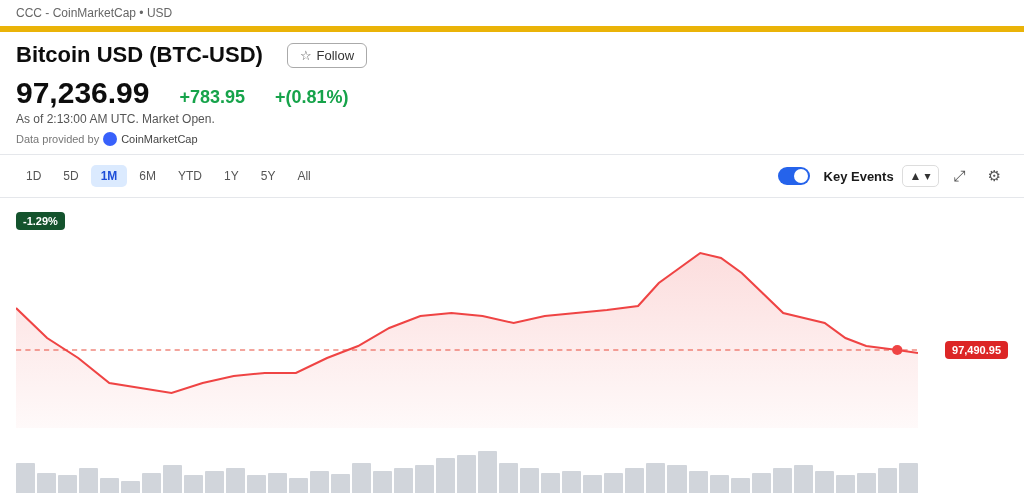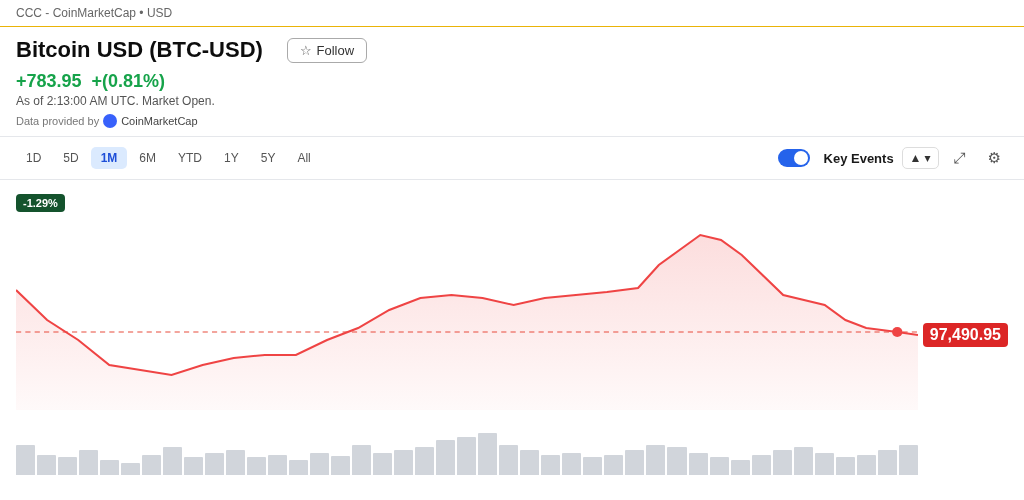--- a/index.html
+++ b/index.html
@@ -8,21 +8,21 @@
       background: #fff;
       width: 1024px;
       height: 500px;
       overflow: hidden;
       color: #1a1a1a;
     }
     .top-bar {
       padding: 6px 16px;
       font-size: 12px;
       color: #666;
-      border-bottom: 1px solid #eab308;
+      border-bottom: 6px solid #eab308;
     }
     .header-row {
       display: flex;
       align-items: center;
       padding: 10px 16px 6px 16px;
       gap: 24px;
     }
     .title {
       font-size: 22px;
       font-weight: 700;
@@ -50,20 +50,21 @@
     }
     .price-main {
       font-size: 30px;
       font-weight: 700;
       color: #0d0d0d;
     }
     .price-change-pos {
       font-size: 18px;
       font-weight: 600;
       color: #16a34a;
+      margin-left: 20px;
     }
     .market-info {
       padding: 2px 16px 6px 16px;
       font-size: 12px;
       color: #555;
     }
     .data-provider {
       display: flex;
       align-items: center;
       gap: 4px;
@@ -208,21 +209,21 @@
       text-align: right;
       padding-top: 10px;
       padding-bottom: 10px;
       width: 80px;
     }
     .price-label-badge {
       position: absolute;
       right: 0;
       background: #dc2626;
       color: #fff;
-      font-size: 16px;
+      font-size: 11px;
       font-weight: 700;
       padding: 3px 7px;
       border-radius: 4px;
     }
     .chart-svg-container {
       position: absolute;
       left: 0;
       top: 0;
       width: calc(100% - 90px);
       height: 230px;
@@ -262,20 +263,21 @@
 
 <div class="header-row">
   <span class="title">Bitcoin USD (BTC-USD)</span>
   <button class="follow-btn">
     <span class="star-icon">☆</span>
     <span>Follow</span>
   </button>
 </div>
 
 <div class="price-row">
+  <span class="price-main">97,236.99</span>
   <span class="price-change-pos">+783.95</span>
   <span class="price-change-pos">+(0.81%)</span>
 </div>
 
 <div class="market-info">
   <span>As of 2:13:00 AM UTC. Market Open.</span>
 </div>
 <div class="data-provider">
   <span>Data provided by</span>
   <span class="cmc-logo-circle"></span>

